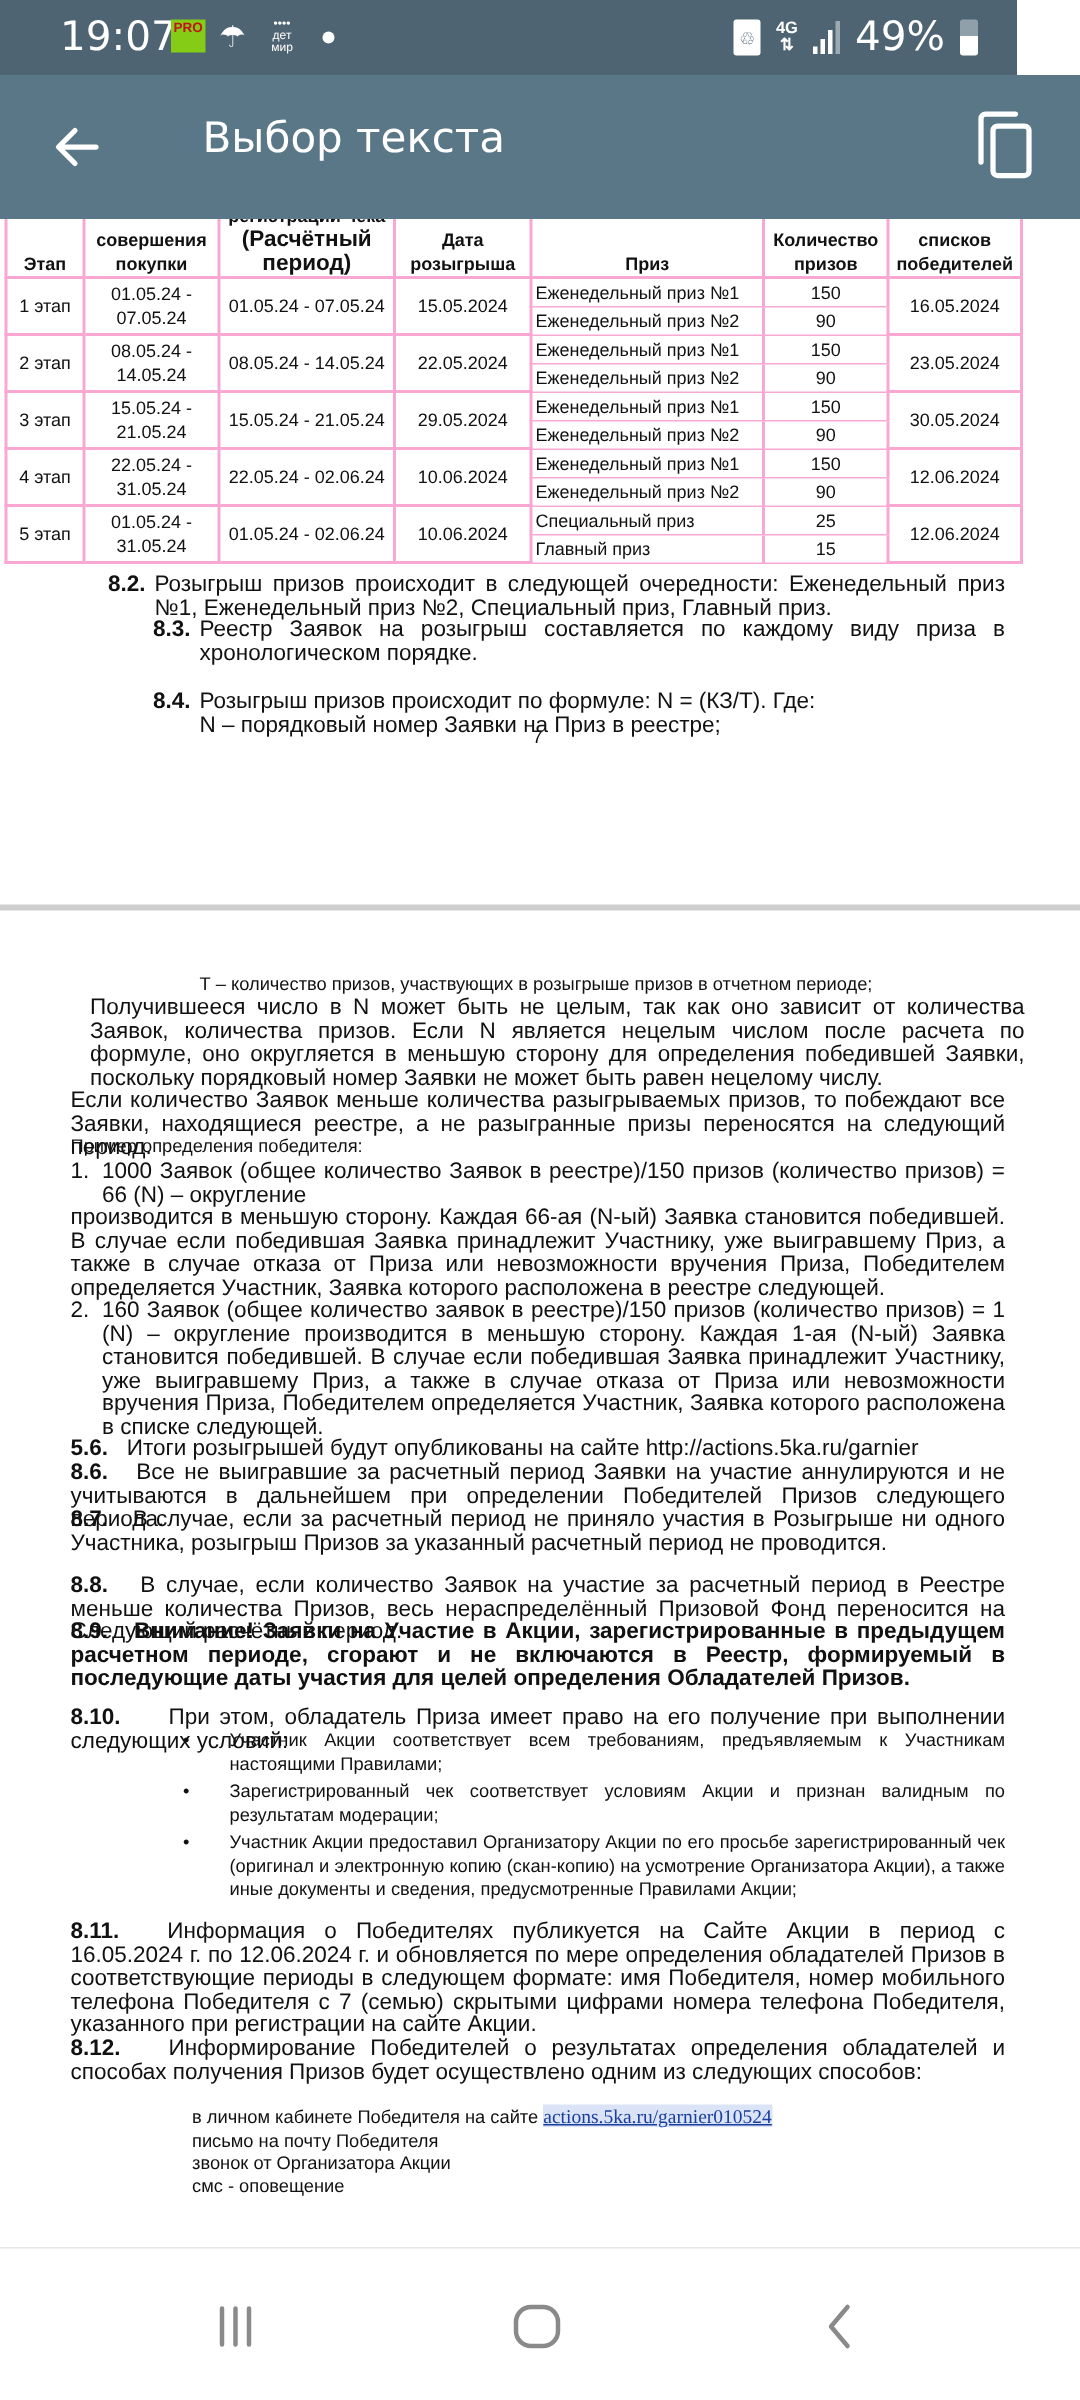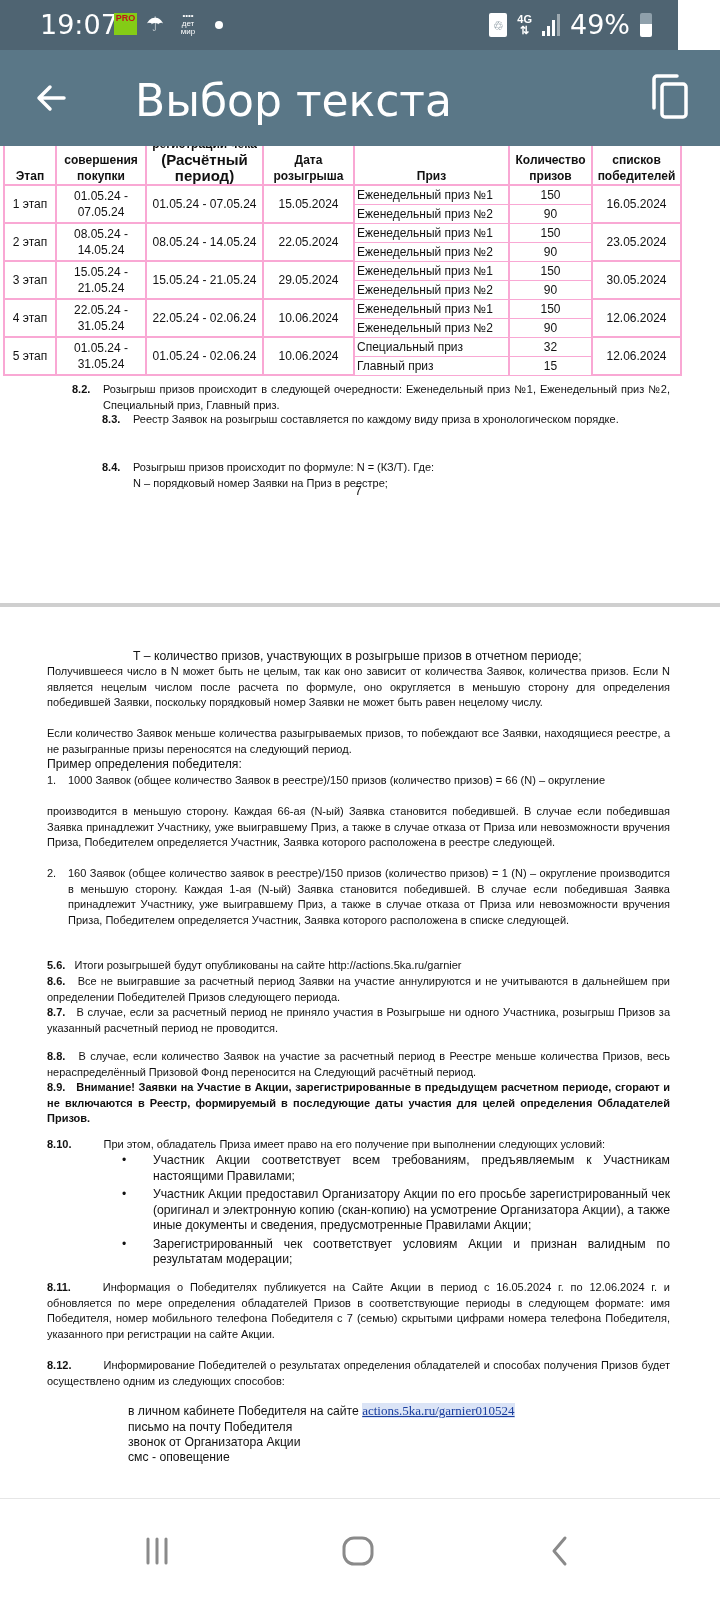--- a/index.html
+++ b/index.html
@@ -15,32 +15,32 @@
   .sb-right { position: absolute; right: 26px; top: 9px; display: flex; align-items: center; gap: 10px; }
   .sb-recycle { width: 18px; height: 24px; background: #fff; border-radius: 2px; color: #4f6472; font-size: 12px; text-align: center; line-height: 26px; }
   .sb-4g { font-size: 11px; line-height: 11px; text-align: center; font-weight: bold; }
   .sb-signal { display: flex; align-items: flex-end; gap: 2px; height: 22px; }
   .sb-signal span { width: 3px; background: #fff; }
   .sb-battery-text { font-size: 27px; font-family: "DejaVu Sans", sans-serif; }
   .sb-battery { width: 12px; height: 24px; border-radius: 2px; background: linear-gradient(to bottom, #8fa0ab 45%, #fff 45%); }
 
   .app-bar { position: absolute; left: 0; top: 50px; width: 720px; height: 96px; background: #5a7787; color: #fff; }
   .back-btn { position: absolute; left: 30px; top: 26px; width: 44px; height: 44px; }
-  .app-title { position: absolute; left: 135px; top: 25px; font-size: 44px; font-family: "DejaVu Sans", sans-serif; }
+  .app-title { position: absolute; left: 135px; top: 25px; font-size: 28px; font-family: "DejaVu Sans", sans-serif; }
   .copy-btn { position: absolute; left: 650px; top: 24px; width: 40px; height: 46px; }
 
   .doc { position: absolute; left: 0; top: 146px; width: 720px; height: 1352px; overflow: hidden; background: #fff; }
   table.prize { position: absolute; left: 3px; top: -12px; border-collapse: collapse; font-size: 12px; font-family: "Liberation Sans", sans-serif; }
   table.prize td, table.prize th { border: 2px solid #f9a8d4; text-align: center; padding: 0; line-height: 16px; }
   table.prize th { font-weight: bold; vertical-align: bottom; height: 38px; }
   table.prize th .small { font-size: 15px; display: block; }
   table.prize td.prize-name { text-align: left; padding-left: 2px; border-bottom-width: 2px; height: 19px; }
   table.prize td.sub { border-top-width: 1px; border-bottom-width: 1px; }
 
-  .para { position: absolute; font-size: 11px; line-height: 15.5px; text-align: justify; }
+  .para { position: absolute; font-size: 15px; line-height: 15.5px; text-align: justify; }
   .para b { font-weight: bold; }
   .bold-para { font-weight: bold; }
   .page-num { position: absolute; left: 355px; top: 338px; font-size: 12px; }
   .page-break { position: absolute; left: 0; top: 457px; width: 720px; height: 4px; background: #cfcfcf; }
   .indent { position: absolute; font-size: 12.2px; line-height: 15.5px; }
   .bullet-list { position: absolute; left: 145px; font-size: 12.2px; line-height: 15.5px; text-align: justify; width: 525px; }
   .bullet-list li { list-style: none; position: relative; padding-left: 8px; margin-bottom: 3px; }
   .bullet-list li::before { content: "•"; position: absolute; left: -23px; }
   .link { color: #1a3e9e; text-decoration: underline; background: #dbe4f6; font-family: "Liberation Serif", serif; font-size: 13px; }
 
@@ -162,21 +162,21 @@
     <tr>
       <td class="prize-name sub">Еженедельный приз №2</td>
       <td class="sub">90</td>
     </tr>
     <tr>
       <td rowspan="2">5 этап</td>
       <td rowspan="2"><span>01.05.24 -</span><br><span>31.05.24</span></td>
       <td rowspan="2">01.05.24 - 02.06.24</td>
       <td rowspan="2">10.06.2024</td>
       <td class="prize-name sub">Специальный приз</td>
-      <td class="sub">32</td>
+      <td class="sub">25</td>
       <td rowspan="2">12.06.2024</td>
     </tr>
     <tr>
       <td class="prize-name sub">Главный приз</td>
       <td class="sub">15</td>
     </tr>
   </tbody>
     </table>
 
   <div class="para" style="left:103px; top:236px; width:567px;">
@@ -186,21 +186,21 @@
     <b style="position:absolute; left:-31px;">8.3.</b><span>Реестр Заявок на розыгрыш составляется по каждому виду приза в хронологическом порядке.</span>
   </div>
   <div class="para" style="left:133px; top:314px; width:537px;">
     <b style="position:absolute; left:-31px;">8.4.</b><span>Розыгрыш призов происходит по формуле: N = (КЗ/Т). Где:</span><br>
     <span>N – порядковый номер Заявки на Приз в реестре;</span>
   </div>
   <div class="page-num">7</div>
   <div class="page-break"></div>
 
   <div class="indent" style="left:133px; top:503px;">Т – количество призов, участвующих в розыгрыше призов в отчетном периоде;</div>
-  <div class="para" style="left:47px; top:518px; width:623px;">Получившееся число в N может быть не целым, так как оно зависит от количества Заявок, количества призов. Если N является нецелым числом после расчета по формуле, оно округляется в меньшую сторону для определения победившей Заявки, поскольку порядковый номер Заявки не может быть равен нецелому числу.</div>
+  <div class="para" style="left:60px; top:518px; width:623px;">Получившееся число в N может быть не целым, так как оно зависит от количества Заявок, количества призов. Если N является нецелым числом после расчета по формуле, оно округляется в меньшую сторону для определения победившей Заявки, поскольку порядковый номер Заявки не может быть равен нецелому числу.</div>
   <div class="para" style="left:47px; top:580px; width:623px;">Если количество Заявок меньше количества разыгрываемых призов, то побеждают все Заявки, находящиеся реестре, а не разыгранные призы переносятся на следующий период.</div>
   <div class="indent" style="left:47px; top:611px;">Пример определения победителя:</div>
   <div class="para" style="left:68px; top:627px; width:602px;">
     <span style="position:absolute; left:-21px;">1.</span><span>1000 Заявок (общее количество Заявок в реестре)/150 призов (количество призов) = 66 (N) – округление</span>
   </div>
   <div class="para" style="left:47px; top:658px; width:623px;">производится в меньшую сторону. Каждая 66-ая (N-ый) Заявка становится победившей. В случае если победившая Заявка принадлежит Участнику, уже выигравшему Приз, а также в случае отказа от Приза или невозможности вручения Приза, Победителем определяется Участник, Заявка которого расположена в реестре следующей.</div>
   <div class="para" style="left:68px; top:720px; width:602px; text-indent:0;">
     <span style="position:absolute; left:-21px;">2.</span><span>160 Заявок (общее количество заявок в реестре)/150 призов (количество призов) = 1 (N) – округление производится в меньшую сторону. Каждая 1-ая (N-ый) Заявка становится победившей. В случае если победившая Заявка принадлежит Участнику, уже выигравшему Приз, а также в случае отказа от Приза или невозможности вручения Приза, Победителем определяется Участник, Заявка которого расположена в списке следующей.</span>
   </div>
 
@@ -218,22 +218,22 @@
   </div>
   <div class="para bold-para" style="left:47px; top:934px; width:623px;">
     <span>8.9.</span>&nbsp;&nbsp; <span>Внимание! Заявки на Участие в Акции, зарегистрированные в предыдущем расчетном периоде, сгорают и не включаются в Реестр, формируемый в последующие даты участия для целей определения Обладателей Призов.</span>
   </div>
 
   <div class="para" style="left:47px; top:991px; width:623px;">
     <b>8.10.</b><span style="display:inline-block; width:32px;"></span><span>При этом, обладатель Приза имеет право на его получение при выполнении следующих условий:</span>
   </div>
   <ul class="bullet-list" style="top:1007px;">
     <li>Участник Акции соответствует всем требованиям, предъявляемым к Участникам настоящими Правилами;</li>
+    <li>Зарегистрированный чек соответствует условиям Акции и признан валидным по результатам модерации;</li>
     <li> Участник Акции предоставил Организатору Акции по его просьбе зарегистрированный чек (оригинал и электронную копию (скан-копию) на усмотрение Организатора Акции), а также иные документы и сведения, предусмотренные Правилами Акции;</li>
-    <li>Зарегистрированный чек соответствует условиям Акции и признан валидным по результатам модерации;</li>
   </ul>
 
   <div class="para" style="left:47px; top:1134px; width:623px;">
     <b>8.11.</b><span style="display:inline-block; width:32px;"></span><span>Информация о Победителях публикуется на Сайте Акции в период с 16.05.2024 г. по 12.06.2024 г. и обновляется по мере определения обладателей Призов в соответствующие периоды в следующем формате: имя Победителя, номер мобильного телефона Победителя с 7 (семью) скрытыми цифрами номера телефона Победителя, указанного при регистрации на сайте Акции.</span>
   </div>
   <div class="para" style="left:47px; top:1212px; width:623px;">
     <b>8.12.</b><span style="display:inline-block; width:32px;"></span><span>Информирование Победителей о результатах определения обладателей и способах получения Призов будет осуществлено одним из следующих способов:</span>
   </div>
 
   <div class="indent" style="left:128px; top:1257px;">

